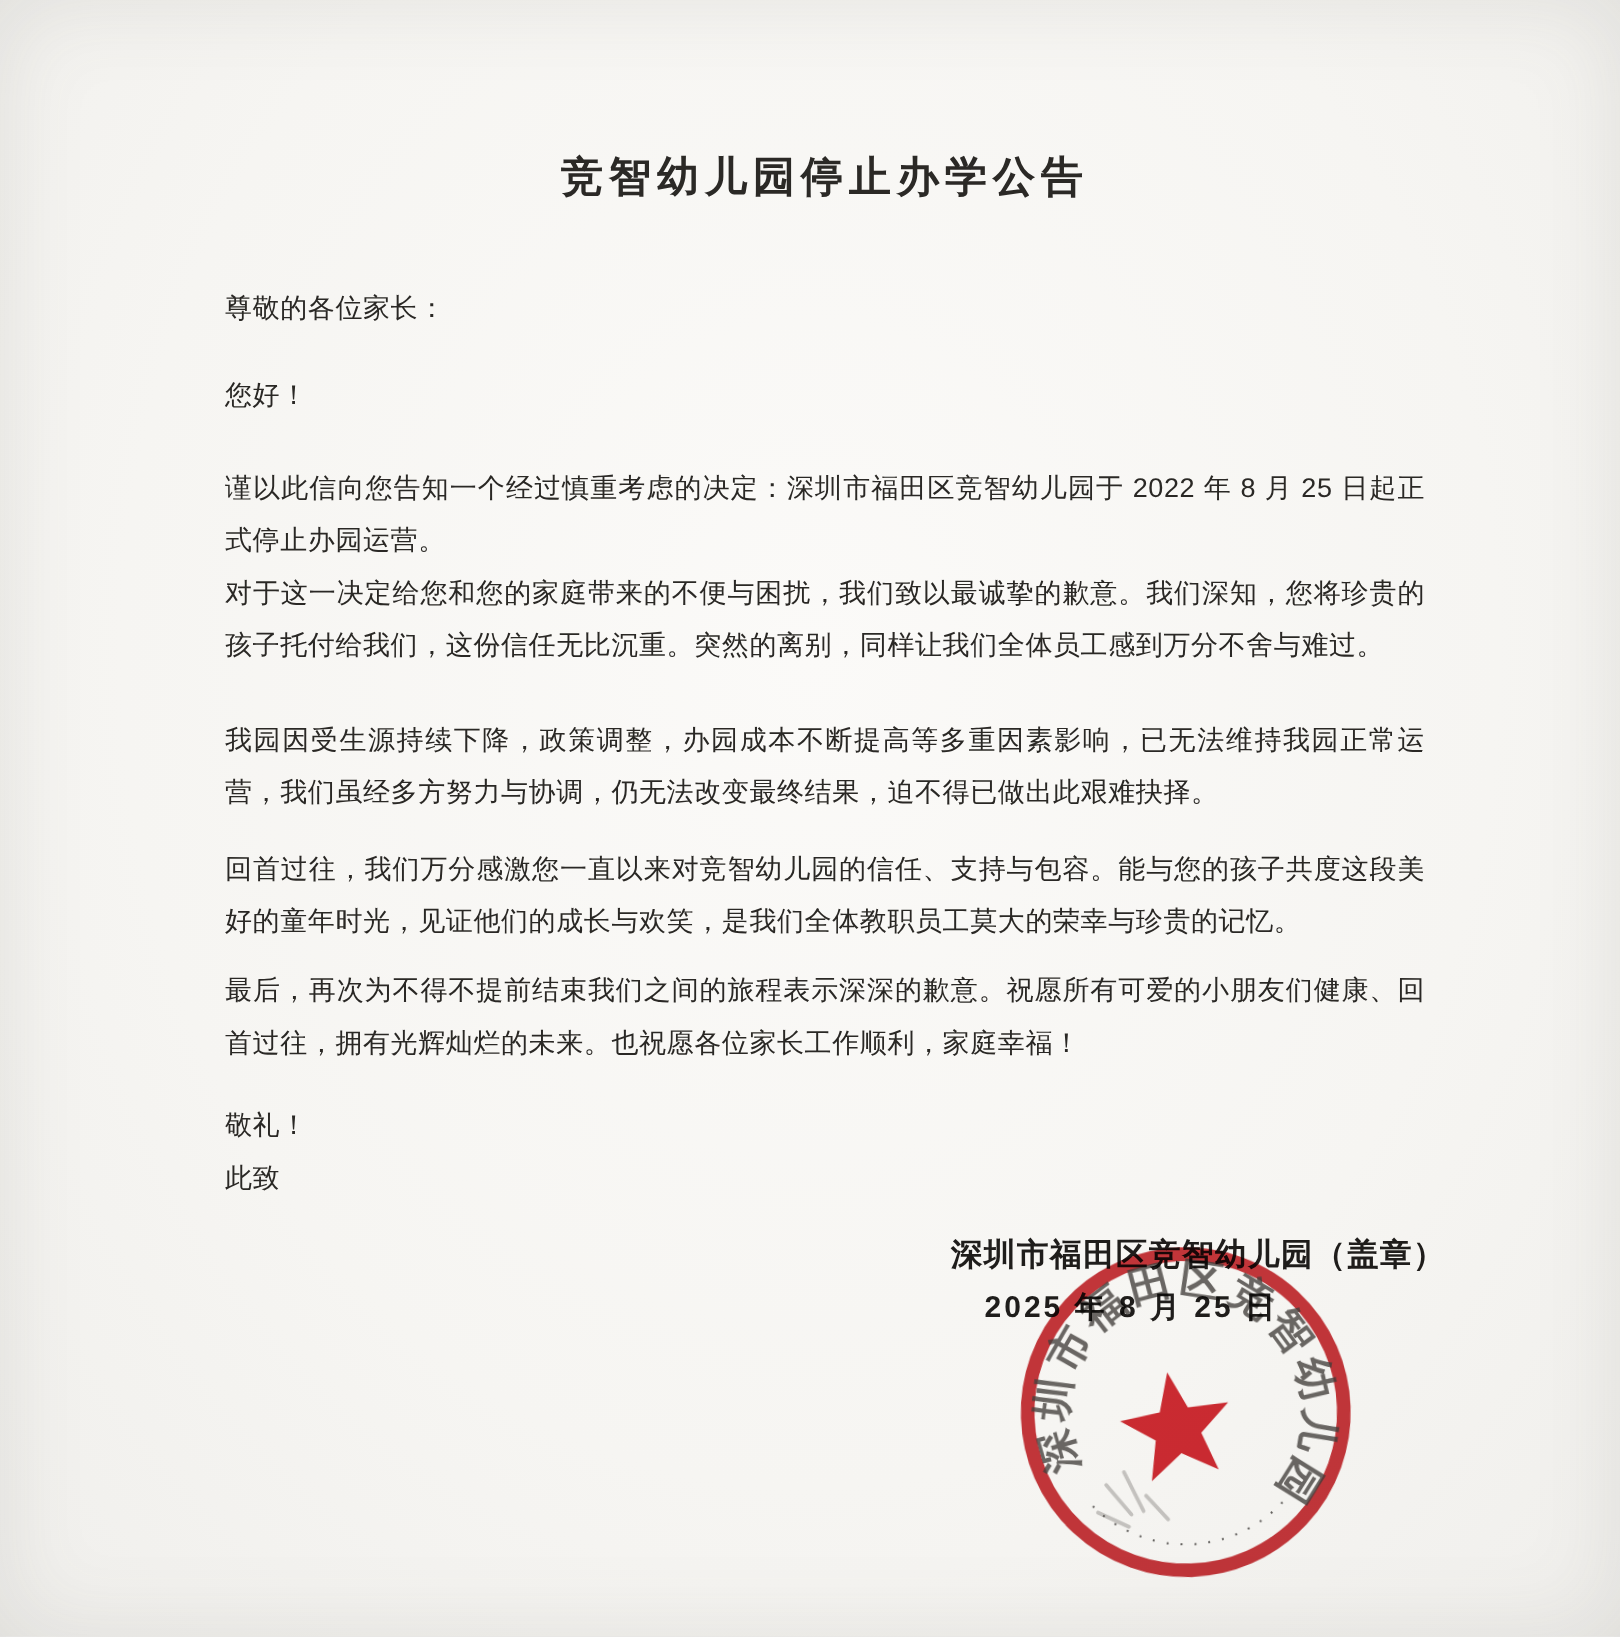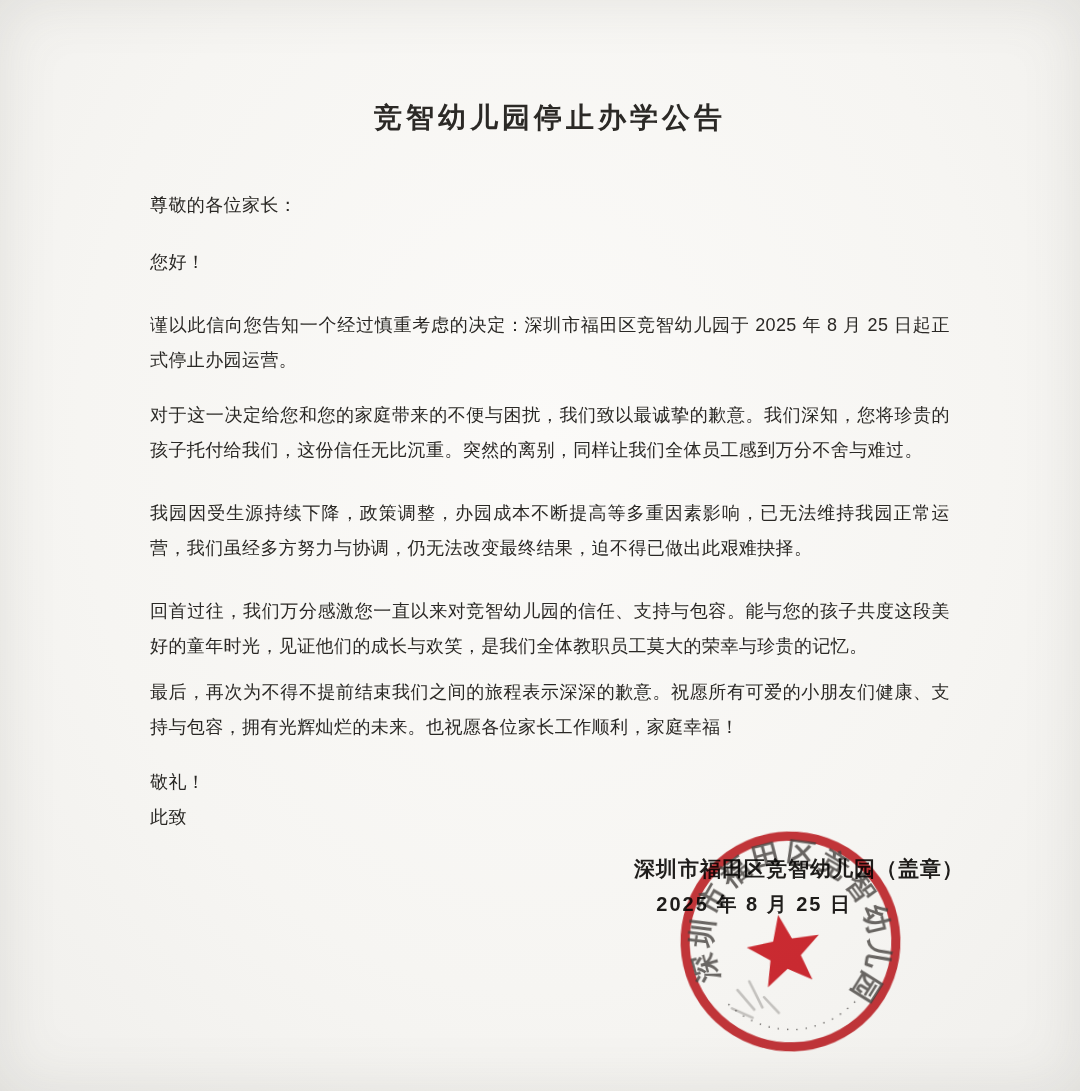--- a/index.html
+++ b/index.html
@@ -25,25 +25,25 @@
     font-weight:700; letter-spacing:4px;
     color:#2b2926;
   }
   .line, .para {
     font-size:18px; line-height:35px;
     letter-spacing:.4px;
     color:#2a2825;
   }
   .para { text-align:justify; }
   .salutation { margin-top:52px; }
-  .greeting   { margin-top:23px;font-family:Liberation Mono, monospace; }
+  .greeting   { margin-top:23px; }
   .para-1 { margin-top:27px; }
-  .para-2 { margin-top:20px; }
+  .para-2 { }
   .para-3 { margin-top:28px; }
-  .para-4 { margin-top:28px; }
+  .para-4 { margin-top:16px; }
   .para-5 { margin-top:11px; }
   .closing-block { margin-top:20px; }
   .sig-line {
     margin-top:20px; margin-right:-14px;
     text-align:right;
     font-size:21px; line-height:28px; font-weight:700;
     letter-spacing:1px; color:#1f1d1b;
   }
   .date-line {
     margin-top:6px; padding-right:98px;
@@ -64,25 +64,25 @@
 <body>
 
 <div class="page">
 
   <div class="content">
     <h1 class="title">竞智幼儿园停止办学公告</h1>
 
     <p class="line salutation">尊敬的各位家长：</p>
     <p class="line greeting">您好！</p>
 
-    <p class="para para-1">谨以此信向您告知一个经过慎重考虑的决定：深圳市福田区竞智幼儿园于 2025 年 8 月 25 日起正式停止办园运营。</p>
+    <p class="para para-1">谨以此信向您告知一个经过慎重考虑的决定：深圳市福田区竞智幼儿园于 2022 年 8 月 25 日起正式停止办园运营。</p>
     <p class="para para-2">对于这一决定给您和您的家庭带来的不便与困扰，我们致以最诚挚的歉意。我们深知，您将珍贵的孩子托付给我们，这份信任无比沉重。突然的离别，同样让我们全体员工感到万分不舍与难过。</p>
     <p class="para para-3">我园因受生源持续下降，政策调整，办园成本不断提高等多重因素影响，已无法维持我园正常运营，我们虽经多方努力与协调，仍无法改变最终结果，迫不得已做出此艰难抉择。</p>
     <p class="para para-4">回首过往，我们万分感激您一直以来对竞智幼儿园的信任、支持与包容。能与您的孩子共度这段美好的童年时光，见证他们的成长与欢笑，是我们全体教职员工莫大的荣幸与珍贵的记忆。</p>
-    <p class="para para-5">最后，再次为不得不提前结束我们之间的旅程表示深深的歉意。祝愿所有可爱的小朋友们健康、支持与包容，拥有光辉灿烂的未来。也祝愿各位家长工作顺利，家庭幸福！</p>
+    <p class="para para-5">最后，再次为不得不提前结束我们之间的旅程表示深深的歉意。祝愿所有可爱的小朋友们健康、回首过往，拥有光辉灿烂的未来。也祝愿各位家长工作顺利，家庭幸福！</p>
 
     <div class="closing-block">
       <p class="line">敬礼！</p>
       <p class="line">此致</p>
     </div>
 
     <p class="sig-line">深圳市福田区竞智幼儿园（盖章）</p>
     <p class="date-line">2025 年 8 月 25 日</p>
   </div>
 

